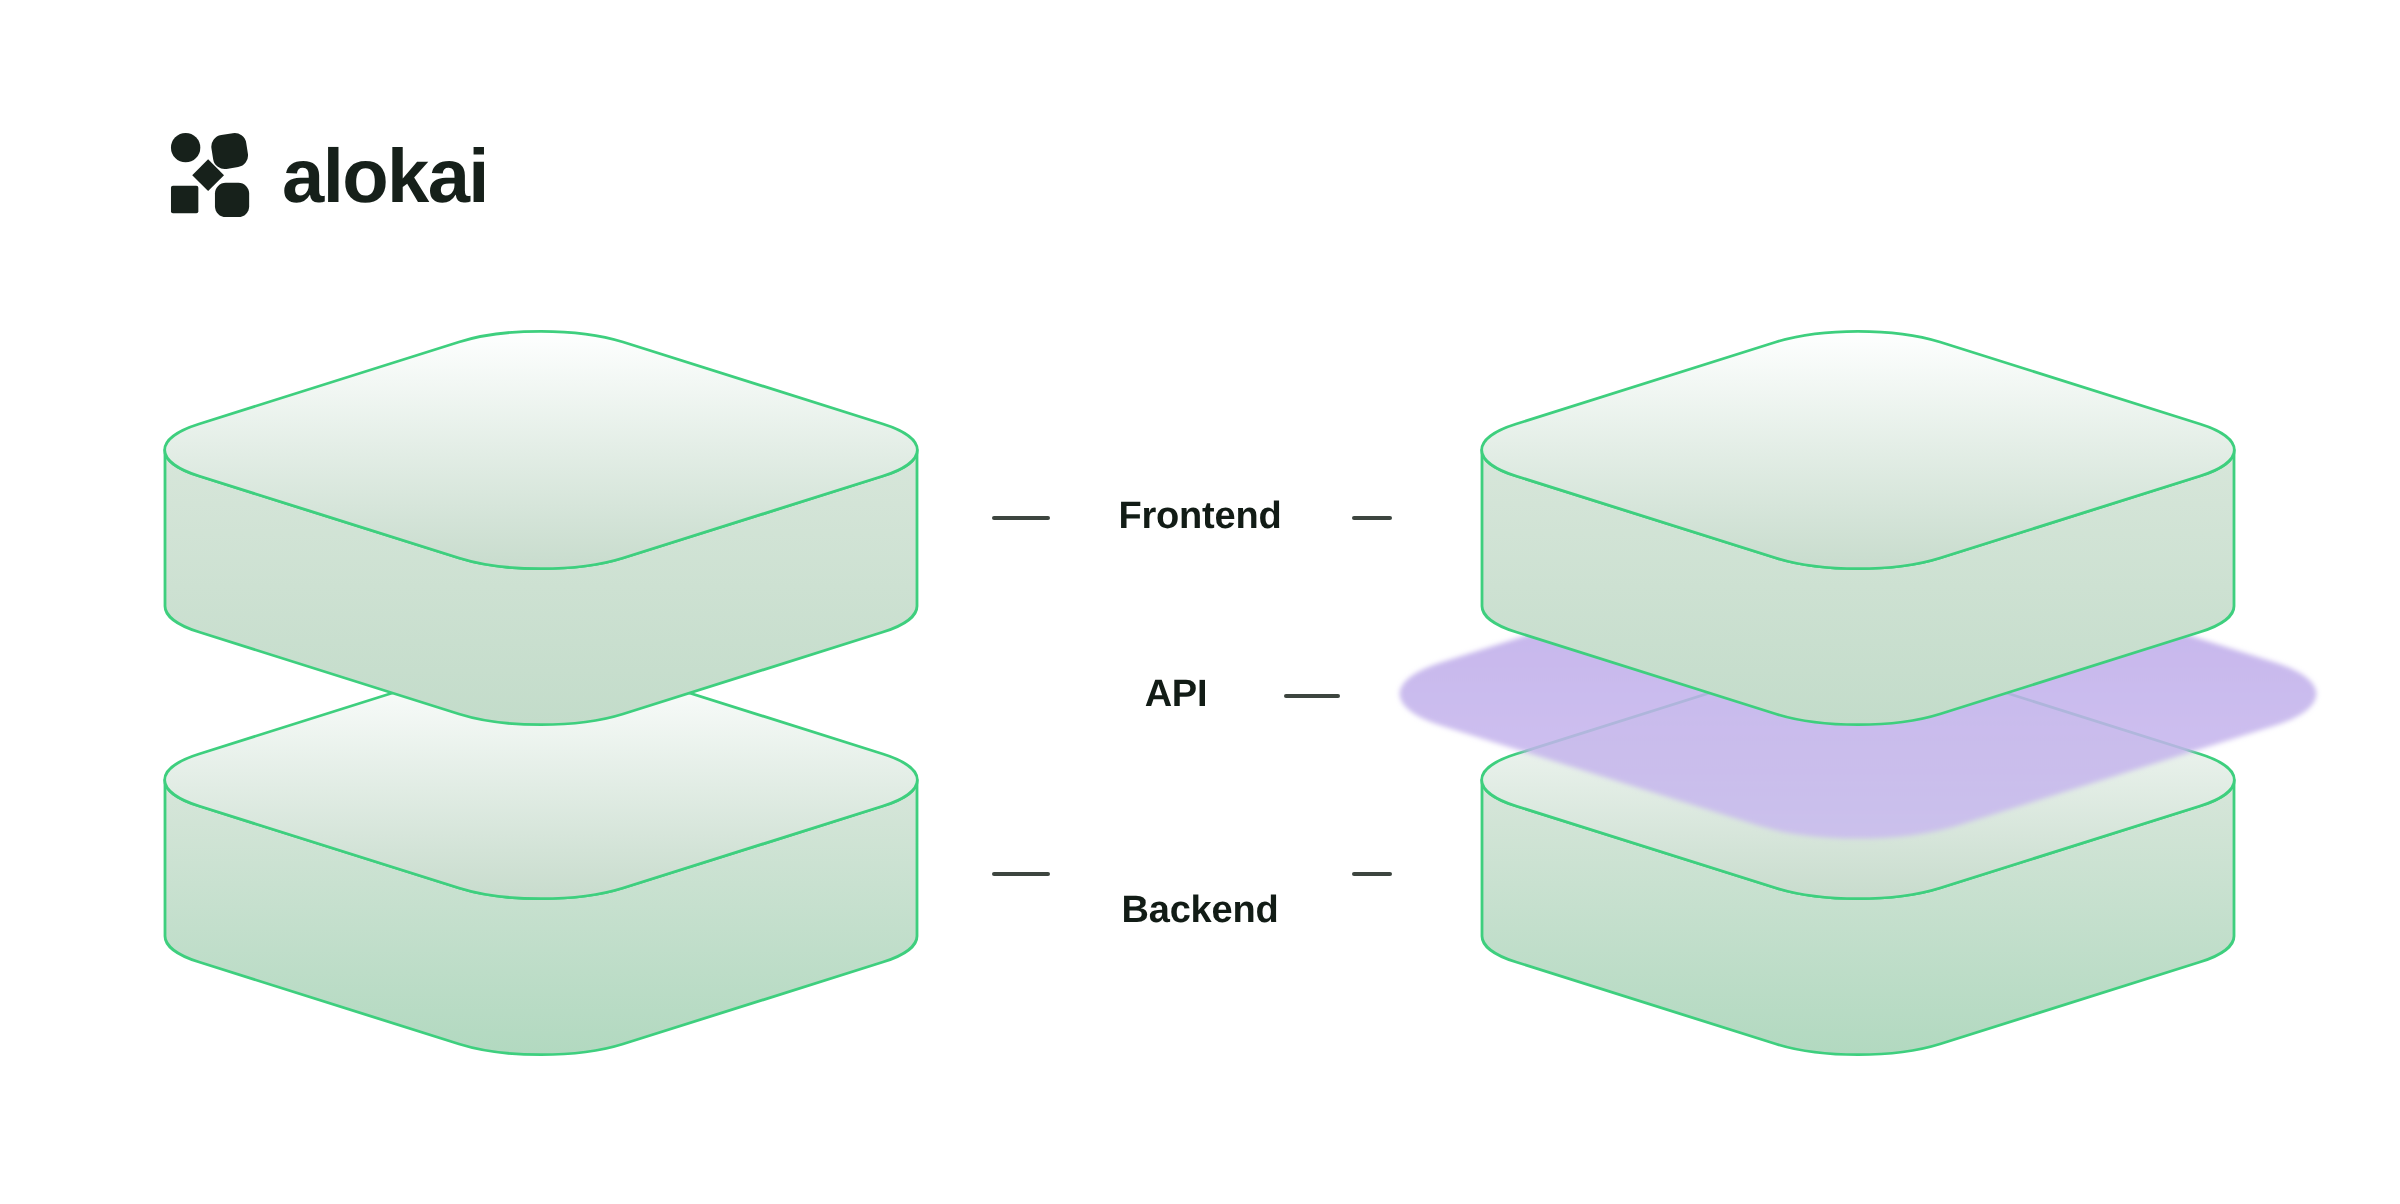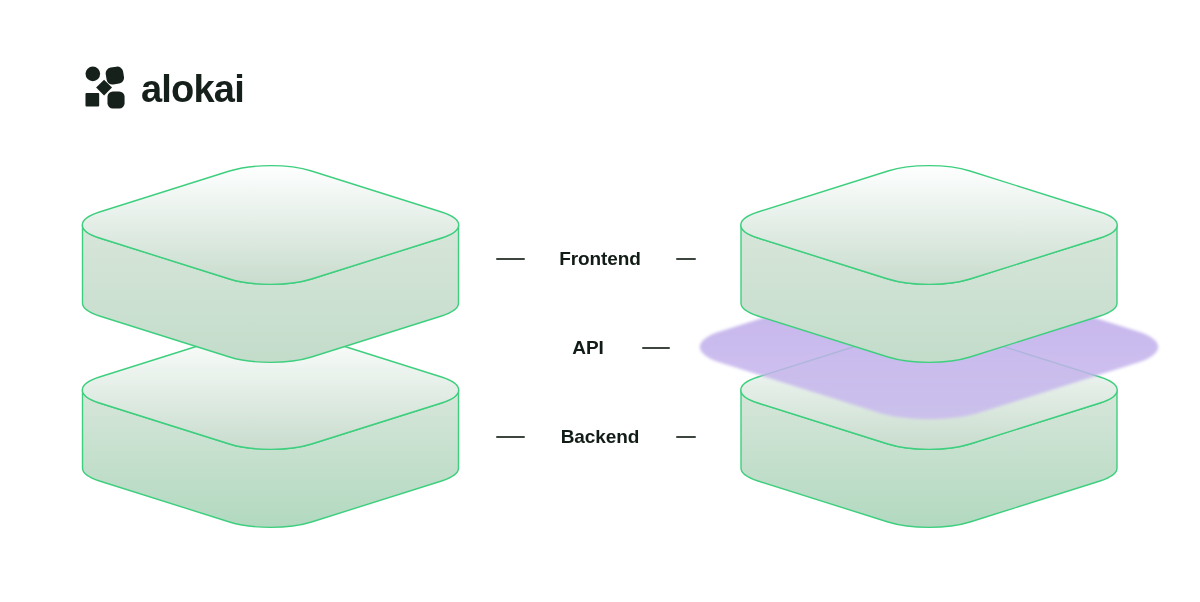--- a/index.html
+++ b/index.html
@@ -100,15 +100,15 @@
 
 <div>
   <span class="dash" style="left:496px; top:258px; width:29px"></span>
   <div class="legend-label" style="left:600px; top:259px">Frontend</div>
   <span class="dash" style="left:676px; top:258px; width:20px"></span>
 
   <div class="legend-label" style="left:588px; top:348px">API</div>
   <span class="dash" style="left:642px; top:347px; width:28px"></span>
 
   <span class="dash" style="left:496px; top:436px; width:29px"></span>
-  <div class="legend-label" style="left:600px; top:437px">Backend</div>
+  <div class="legend-label" style="left:600px; top:456px">Backend</div>
   <span class="dash" style="left:676px; top:436px; width:20px"></span>
 </div>
 
 </body></html>

